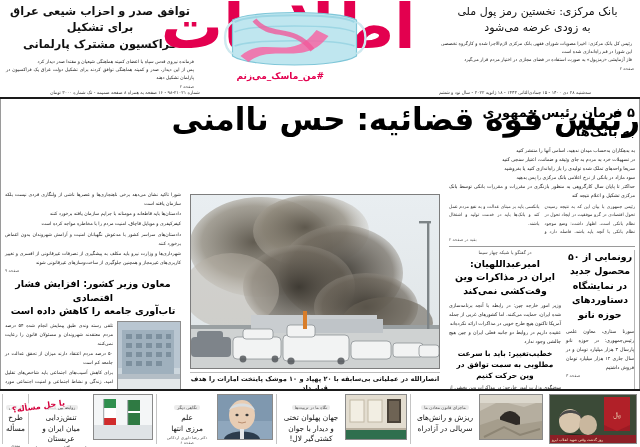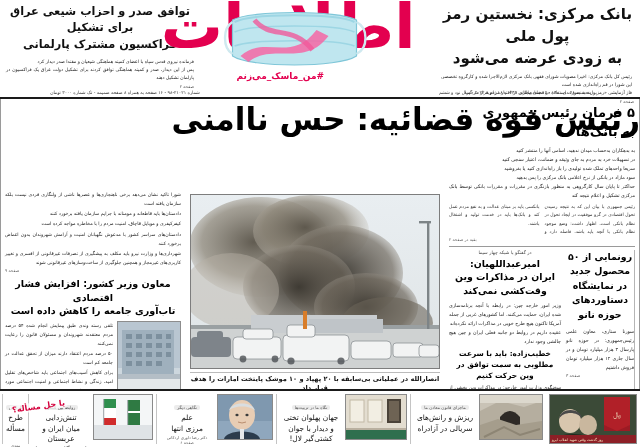--- a/index.html
+++ b/index.html
@@ -11,21 +11,21 @@
     direction:rtl;
   }
   .page{position:relative;width:640px;height:447px;background:#fff;box-sizing:border-box;}
 
   
   .masthead{position:relative;height:97px;border-bottom:2px solid #1a1a1a;}
   .mh-col{position:absolute;top:0;}
 
   
   .teaser-right{right:0;top:2px;width:205px;padding:2px 6px 0 6px;box-sizing:border-box;text-align:center;}
-  .teaser-right .t-head{font-size:15px;font-weight:bold;line-height:1.45;color:#111;letter-spacing:-.2px;}
+  .teaser-right .t-head{font-size:11px;font-weight:normal;line-height:1.45;color:#111;letter-spacing:-.2px;}
   .teaser-right .t-bul{font-size:4.6px;line-height:1.75;text-align:justify;color:#222;margin-top:4px;}
   .teaser-right .t-bul div{padding-right:2px;}
   .teaser-right .t-more{font-size:4.2px;color:#444;text-align:right;margin-top:2px;}
 
   
   .teaser-left{left:0;top:2px;width:200px;padding:2px 6px 0 6px;box-sizing:border-box;text-align:center;}
   .teaser-left .t-head{font-size:11.3px;font-weight:bold;line-height:1.45;color:#111;letter-spacing:-.2px;}
   .teaser-left .t-bul{font-size:4.6px;line-height:1.75;text-align:justify;color:#222;margin-top:5px;}
   .teaser-left .t-more{font-size:4.2px;color:#444;text-align:right;margin-top:2px;}
 
@@ -302,21 +302,21 @@
           <div class="kicker">در گفتگو با شبکه چهار سیما</div>
           <div class="hd-mid">
             <span>امیرعبداللهیان:</span><br>
             <span>ایران در مذاکرات وین</span><br>
             <span>وقت‌کشی نمی‌کند</span>
           </div>
           <div class="lc-bul" style="margin-top:3px">
             <div>وزیر امور خارجه چین: در رابطه با آنچه برنامه‌سازی شده ایران، حمایت می‌کنند. اما کشورهای غربی از جمله آمریکا تاکنون هیچ طرح خوبی در مذاکرات ارائه نکرده‌اند</div>
             <div>عقیده داریم در روابط دو جانبه فعلی ایران و چین هیچ چالشی وجود ندارد</div>
           </div>
-          <div class="hd-mid" style="font-size:7.4px;margin-top:3px">خطیب‌زاده: باید با سرعت مطلوبی به سمت توافق در وین حرکت کنیم</div>
+          <div class="hd-mid" style="font-size:7.4px;margin-top:3px">خطیب‌تغییر: باید با سرعت مطلوبی به سمت توافق در وین حرکت کنیم</div>
           <div class="lc-bul" style="margin-top:2px">
             <div>سخنگوی وزارت امور خارجه: در مذاکرات وین بخشی از پرانتزها امضا شد و بسیاری از جداول و ستون‌های آن در مذاکرات وین آماده شده است</div>
             <div>اختلافات مهمی در وین باقی مانده که مهم‌ترین اختلافی، سرعت نامناسب طرف‌های مقابل به ویژه آمریکا در ارائه ابتکارات است</div>
           </div>
         </div>
         <div class="b">
           <div class="vert-head">رونمایی از ۵۰ محصول جدید در نمایشگاه دستاوردهای حوزه نانو</div>
           <div class="lc-bul" style="margin-top:4px">سورنا ستاری، معاون علمی رئیس‌جمهوری: در حوزه نانو پارسال ۳ هزار میلیارد تومان و در سال جاری ۱۲ هزار میلیارد تومان فروش داشتیم</div>
           <div class="more">صفحه ۳</div>
         </div>

